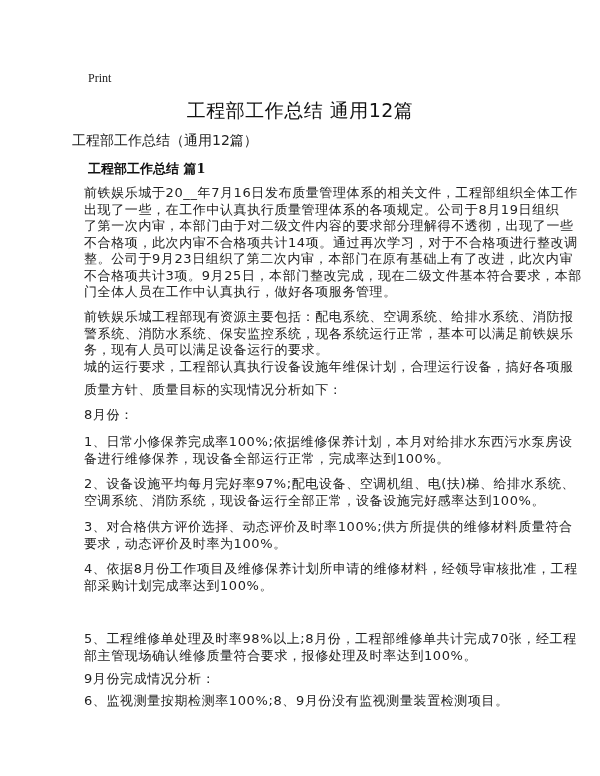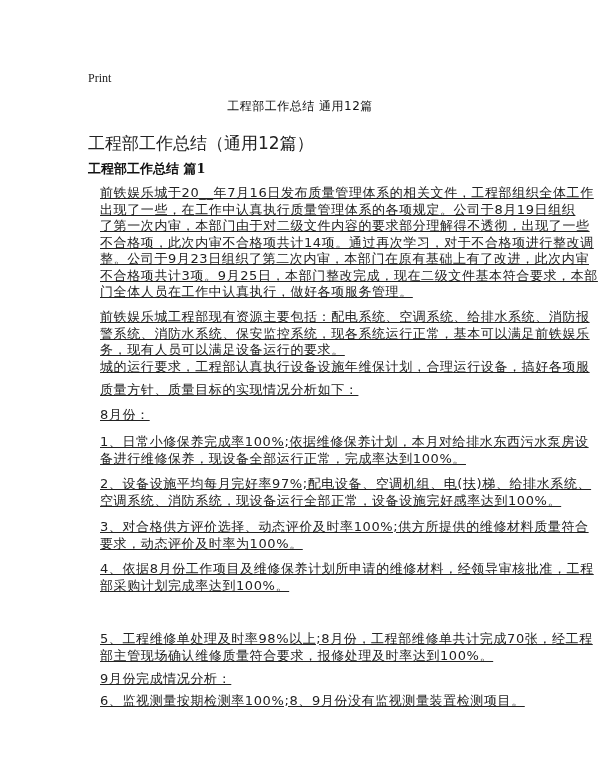--- a/index.html
+++ b/index.html
@@ -1,22 +1,22 @@
 <!DOCTYPE html>
 <html><head>
 <meta charset="utf-8">
 <style>
   html, body { margin:0; padding:0; background:#ffffff; }
   body { width:600px; height:776px; position:relative; overflow:hidden;
          font-family:"DejaVu Sans", sans-serif; color:#1a1a1a; }
   .print { position:absolute; left:88px; top:71px; font-family:"Liberation Serif", serif; font-size:12px; color:#222; }
-  .title { position:absolute; left:0; width:600px; top:98px; text-align:center; font-size:12px; color:#111; letter-spacing:0.5px; }
-  .subtitle { position:absolute; left:88px; top:132px; font-size:17px; color:#222; }
+  .title { position:absolute; left:0; width:600px; top:98px; text-align:center; font-size:19px; color:#111; letter-spacing:0.5px; }
+  .subtitle { position:absolute; left:72px; top:132px; font-size:14px; color:#222; }
   .heading { position:absolute; left:88px; top:160px; font-size:13px; font-weight:bold; color:#111; font-family:"DejaVu Serif", serif; }
-  .para { position:absolute; left:100px; width:440px; font-size:13px; line-height:16.5px; color:#222; white-space:nowrap; letter-spacing:0.6px;text-decoration:underline; }
+  .para { position:absolute; left:84px; width:440px; font-size:13px; line-height:16.5px; color:#222; white-space:nowrap; letter-spacing:0.6px; }
   .para .ln { display:block; }
 </style>
 </head>
 <body>
 
 <div class="print">Print</div>
 <h1 class="title" style="margin:0;font-weight:normal;">工程部工作总结 通用12篇</h1>
 <div class="subtitle">工程部工作总结（通用12篇）</div>
 <div class="heading">工程部工作总结 篇1</div>
 

